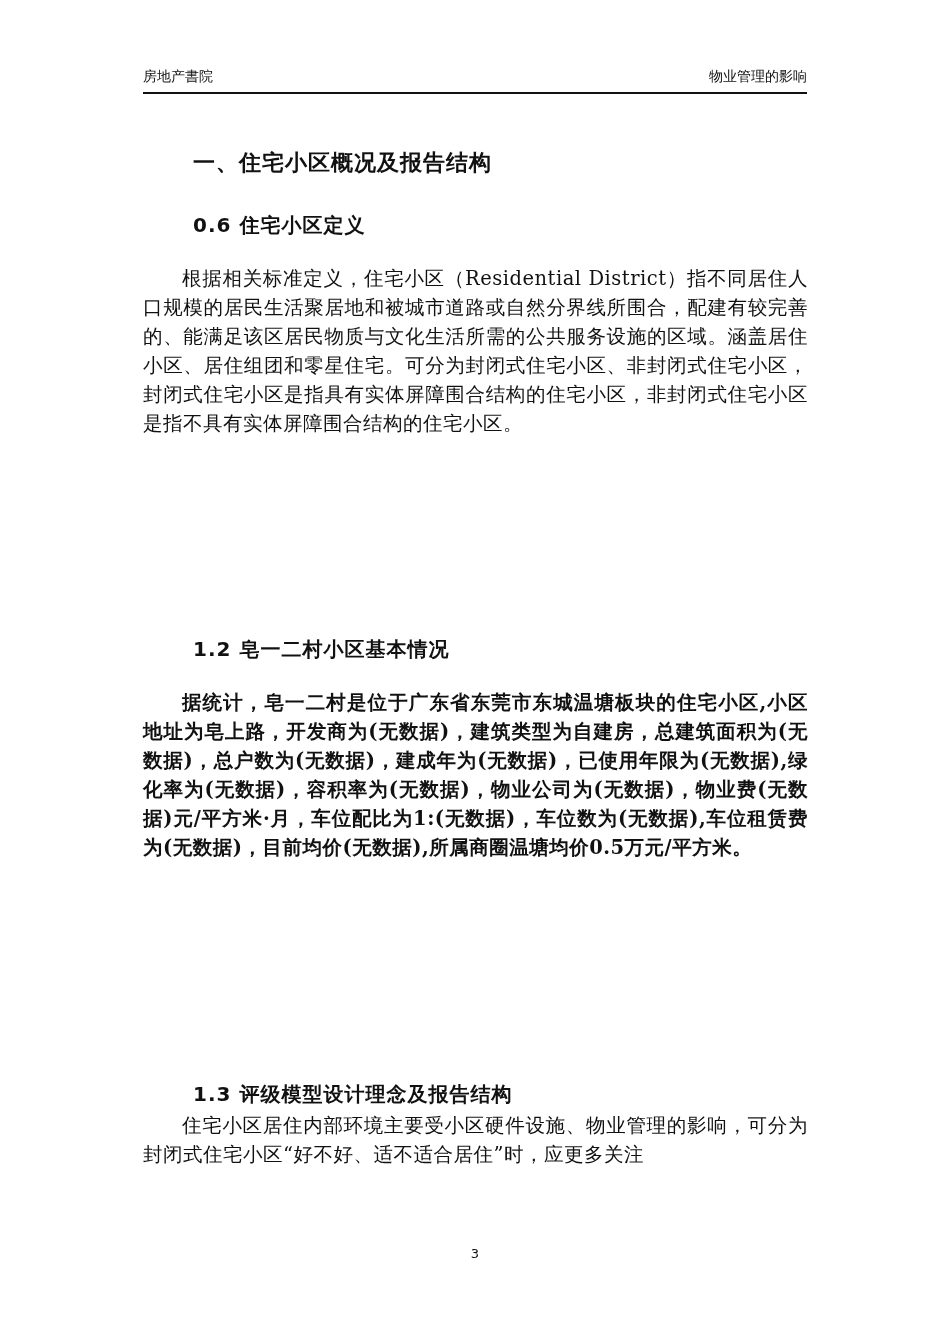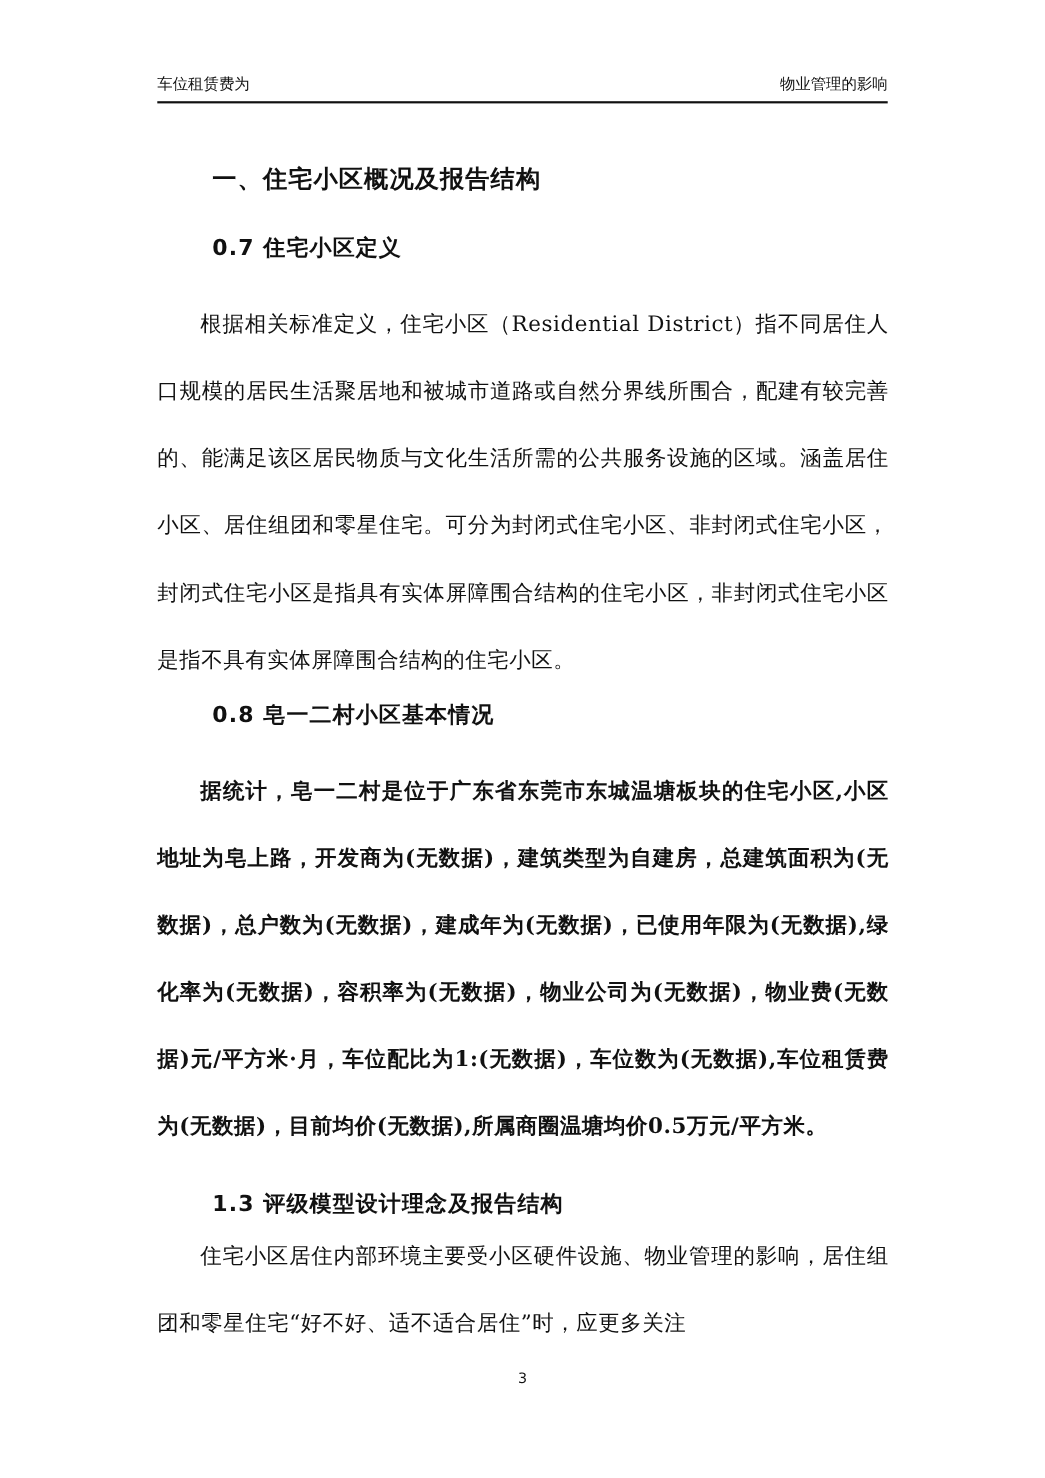--- a/index.html
+++ b/index.html
@@ -7,37 +7,37 @@
            font-family: "DejaVu Serif", "Liberation Serif", serif; color: #111; }
     .header { position: absolute; left: 143px; right: 143px; top: 66px; height: 26px;
               border-bottom: 2px solid #111; font-family: "DejaVu Sans", "Liberation Sans", sans-serif;
               font-size: 14px; }
     .header .left { position: absolute; left: 0; top: 2px; }
     .header .right { position: absolute; right: 0; top: 2px; }
     .h1 { position: absolute; left: 193px; top: 148px; font-size: 22px; font-weight: bold;
           font-family: "DejaVu Sans", "Liberation Sans", sans-serif; letter-spacing: 1px; text-align: right; }
     .h2 { position: absolute; left: 193px; font-size: 20px; font-weight: bold;
           font-family: "DejaVu Sans", "Liberation Sans", sans-serif; letter-spacing: 1px; }
-    .para { position: absolute; left: 143px; width: 665px; font-size: 19.5px; line-height: 61px;
+    .para { position: absolute; left: 143px; width: 665px; font-size: 19.5px; line-height: 29px;
             text-align: justify; text-indent: 2em; letter-spacing: 0.5px; margin: 0; }
     .footer { position: absolute; left: 0; right: 0; top: 1246px; text-align: center;
               font-size: 13px; font-family: "DejaVu Sans", "Liberation Sans", sans-serif; }
   </style>
 </head>
 <body>
 
 <div class="header">
-  <span class="left">车位租赁费为</span>
+  <span class="left">房地产書院</span>
   <span class="right">物业管理的影响</span>
 </div>
 
 <div class="h1">一、住宅小区概况及报告结构</div>
 
-<div class="h2" style="top:212px;">0.7 住宅小区定义</div>
+<div class="h2" style="top:212px;">0.6 住宅小区定义</div>
 <p class="para" style="top:264px;">根据相关标准定义，住宅小区（Residential District）指不同居住人口规模的居民生活聚居地和被城市道路或自然分界线所围合，配建有较完善的、能满足该区居民物质与文化生活所需的公共服务设施的区域。涵盖居住小区、居住组团和零星住宅。可分为封闭式住宅小区、非封闭式住宅小区，封闭式住宅小区是指具有实体屏障围合结构的住宅小区，非封闭式住宅小区是指不具有实体屏障围合结构的住宅小区。</p>
 
-<div class="h2" style="top:636px;">0.8 皂一二村小区基本情况</div>
+<div class="h2" style="top:636px;">1.2 皂一二村小区基本情况</div>
 <p class="para" style="top:688px;font-weight:bold;">据统计，皂一二村是位于广东省东莞市东城温塘板块的住宅小区,小区地址为皂上路，开发商为(无数据)，建筑类型为自建房，总建筑面积为(无数据)，总户数为(无数据)，建成年为(无数据)，已使用年限为(无数据),绿化率为(无数据)，容积率为(无数据)，物业公司为(无数据)，物业费(无数据)元/平方米·月，车位配比为1:(无数据)，车位数为(无数据),车位租赁费为(无数据)，目前均价(无数据),所属商圈温塘均价0.5万元/平方米。</p>
 
 <div class="h2" style="top:1060px;margin-top:21px;">1.3 评级模型设计理念及报告结构</div>
-<p class="para" style="top:1111px;">住宅小区居住内部环境主要受小区硬件设施、物业管理的影响，居住组团和零星住宅“好不好、适不适合居住”时，应更多关注</p>
+<p class="para" style="top:1111px;">住宅小区居住内部环境主要受小区硬件设施、物业管理的影响，可分为封闭式住宅小区“好不好、适不适合居住”时，应更多关注</p>
 
 <div class="footer">3</div>
 
 </body></html>

